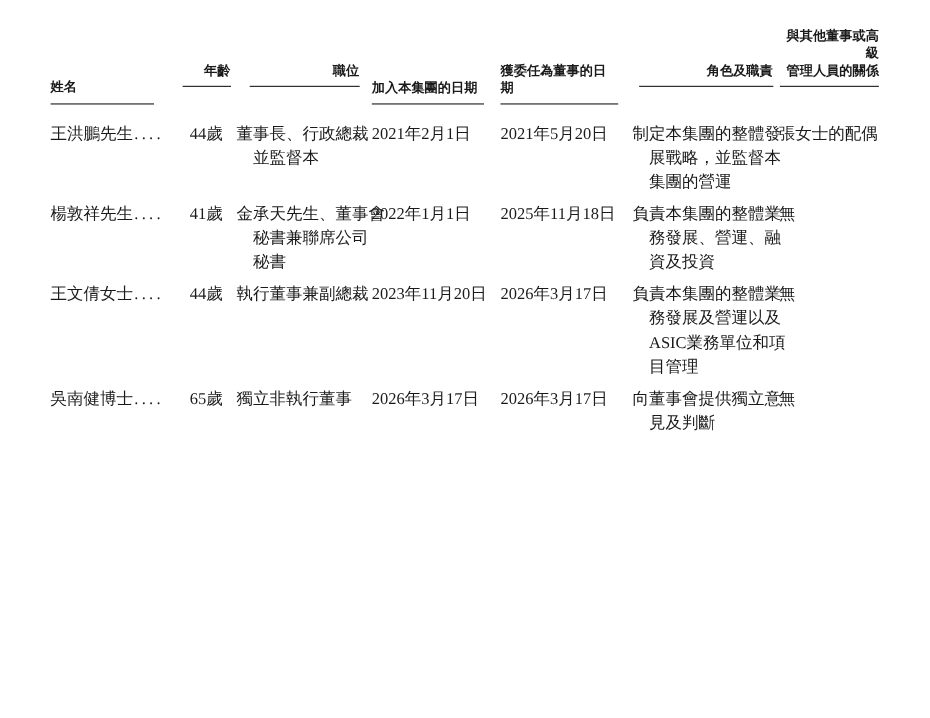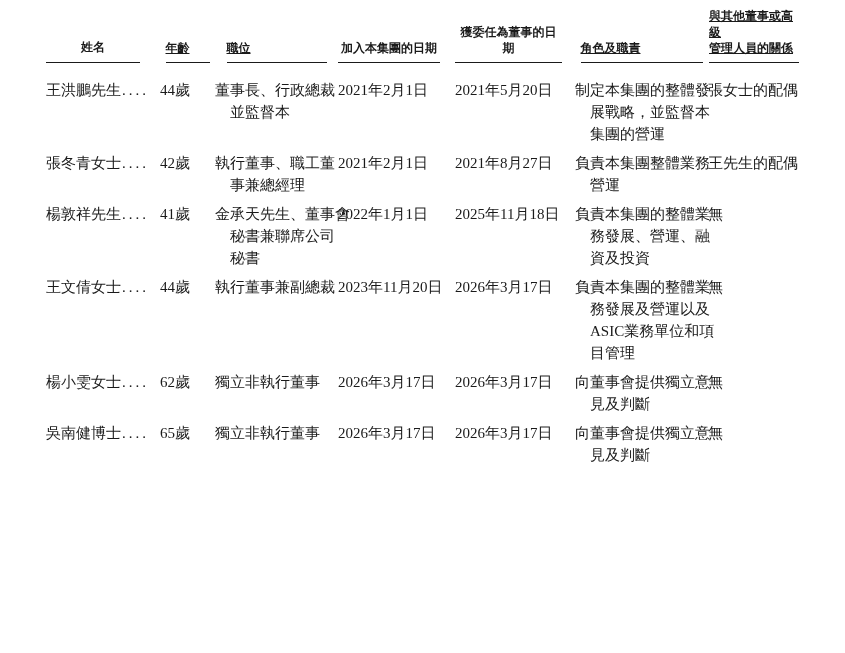--- a/index.html
+++ b/index.html
@@ -12,32 +12,32 @@
   table.dir{border-collapse:collapse;table-layout:fixed;width:754px;}
   col.c1{width:114px;} col.c2{width:55px;} col.c3{width:123px;}
   col.c4{width:117px;} col.c5{width:120px;} col.c6{width:133px;}
   col.c7{width:92px;}
   th{
     vertical-align:bottom;padding:0;font-weight:600;
     font-family:"Liberation Sans","DejaVu Sans",sans-serif;
     font-size:12px;line-height:16px;height:52px;
   }
   .hu{border-bottom:1.5px solid #1a1a1a;padding-bottom:6px;}
-  .hu.left{text-align:center;margin-right:auto;}
-  .hu.ctr{text-align:left;margin:0 auto;text-decoration:underline;}
+  .hu.left{text-align:left;margin-right:auto;}
+  .hu.ctr{text-align:right;margin:16px auto;}
   .w94{width:94px;font-family:Liberation Mono, monospace;} .w44{width:44px;margin:0 auto;} .w100{width:100px;margin:0 auto;}
   .w102{width:102px;} .w107{width:107px;} .w122{width:122px;margin:0 auto;} .w90{width:90px;}
   td{
     vertical-align:top;padding:0 0 7px 0;
     font-size:15px;line-height:22px;
   }
   tbody tr:first-child td{padding-top:16px;margin-left:18px;}
   .hang > div{white-space:nowrap;}
   .hang > div:nth-child(n+2){padding-left:15px;}
-  td.age{text-align:left;}
+  td.age{text-align:center;}
   td.pos{padding-right:4px;}
   .dots{letter-spacing:3px;padding-left:1px;}
   td .nowrap{white-space:nowrap;}
 </style>
 </head>
 <body>
 
 <div class="page">
   <table class="dir">
     <colgroup>
@@ -88,35 +88,20 @@
         <td>2021年2月1日</td>
         <td>2021年5月20日</td>
         <td class="hang">
             <div>制定本集團的整體發</div>
             <div>展戰略，並監督本</div>
             <div>集團的營運</div>
           </td>
         <td>張女士的配偶</td>
       </tr>
       <tr>
-        <td><span class="nowrap"><span>張冬青女士</span><span class="dots">....</span></span></td>
-        <td class="age">42歲</td>
-        <td class="pos hang">
-            <div>執行董事、職工董</div>
-            <div>事兼總經理</div>
-          </td>
-        <td>2021年2月1日</td>
-        <td>2021年8月27日</td>
-        <td class="hang">
-            <div>負責本集團整體業務</div>
-            <div>營運</div>
-          </td>
-        <td>王先生的配偶</td>
-      </tr>
-      <tr>
         <td><span class="nowrap"><span>楊敦祥先生</span><span class="dots">....</span></span></td>
         <td class="age">41歲</td>
         <td class="pos hang">
             <div>金承天先生、董事會</div>
             <div>秘書兼聯席公司</div>
             <div>秘書</div>
           </td>
         <td>2022年1月1日</td>
         <td>2025年11月18日</td>
         <td class="hang">
@@ -136,34 +121,20 @@
         <td>2026年3月17日</td>
         <td class="hang">
             <div>負責本集團的整體業</div>
             <div>務發展及營運以及</div>
             <div>ASIC業務單位和項</div>
             <div>目管理</div>
           </td>
         <td>無</td>
       </tr>
       <tr>
-        <td><span class="nowrap"><span>楊小雯女士</span><span class="dots">....</span></span></td>
-        <td class="age">62歲</td>
-        <td class="pos hang">
-            <div>獨立非執行董事</div>
-          </td>
-        <td>2026年3月17日</td>
-        <td>2026年3月17日</td>
-        <td class="hang">
-            <div>向董事會提供獨立意</div>
-            <div>見及判斷</div>
-          </td>
-        <td>無</td>
-      </tr>
-      <tr>
         <td><span class="nowrap"><span>吳南健博士</span><span class="dots">....</span></span></td>
         <td class="age">65歲</td>
         <td class="pos hang">
             <div>獨立非執行董事</div>
           </td>
         <td>2026年3月17日</td>
         <td>2026年3月17日</td>
         <td class="hang">
             <div>向董事會提供獨立意</div>
             <div>見及判斷</div>

